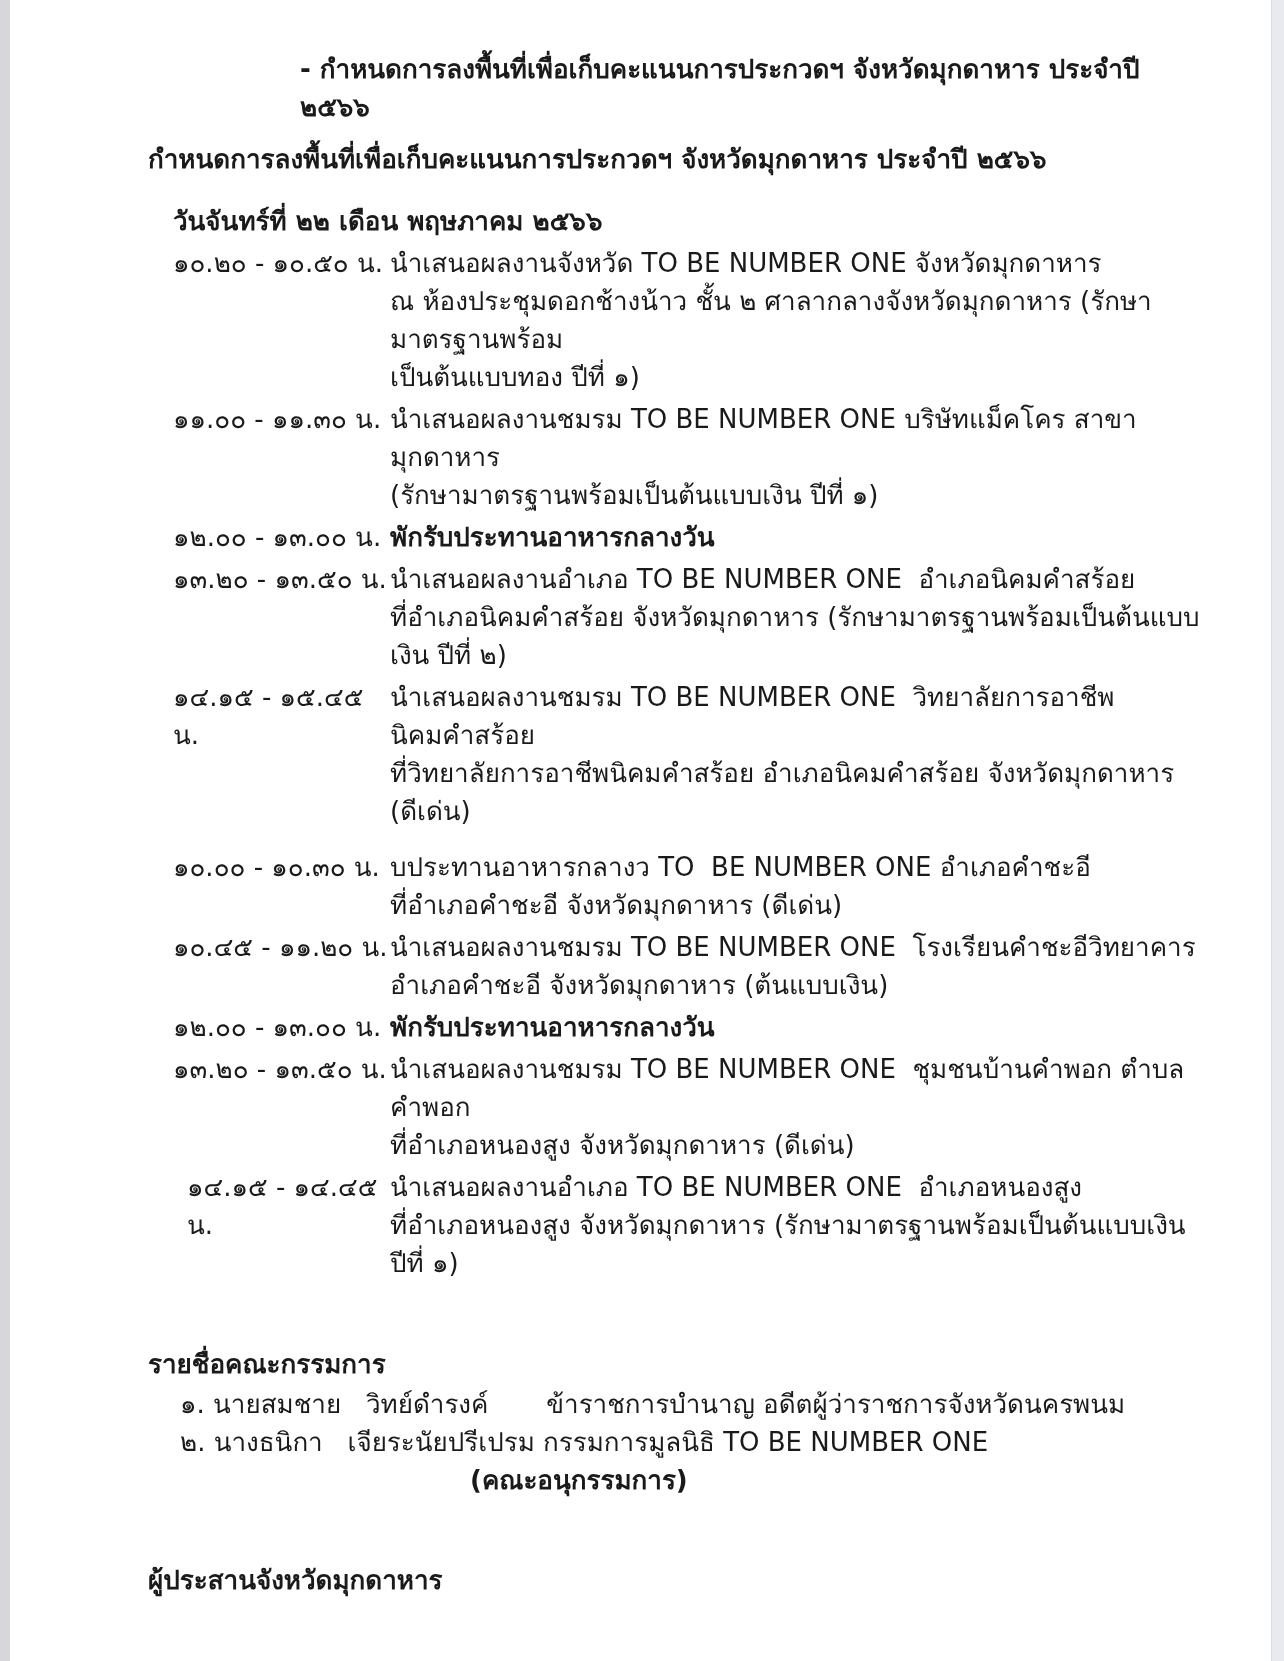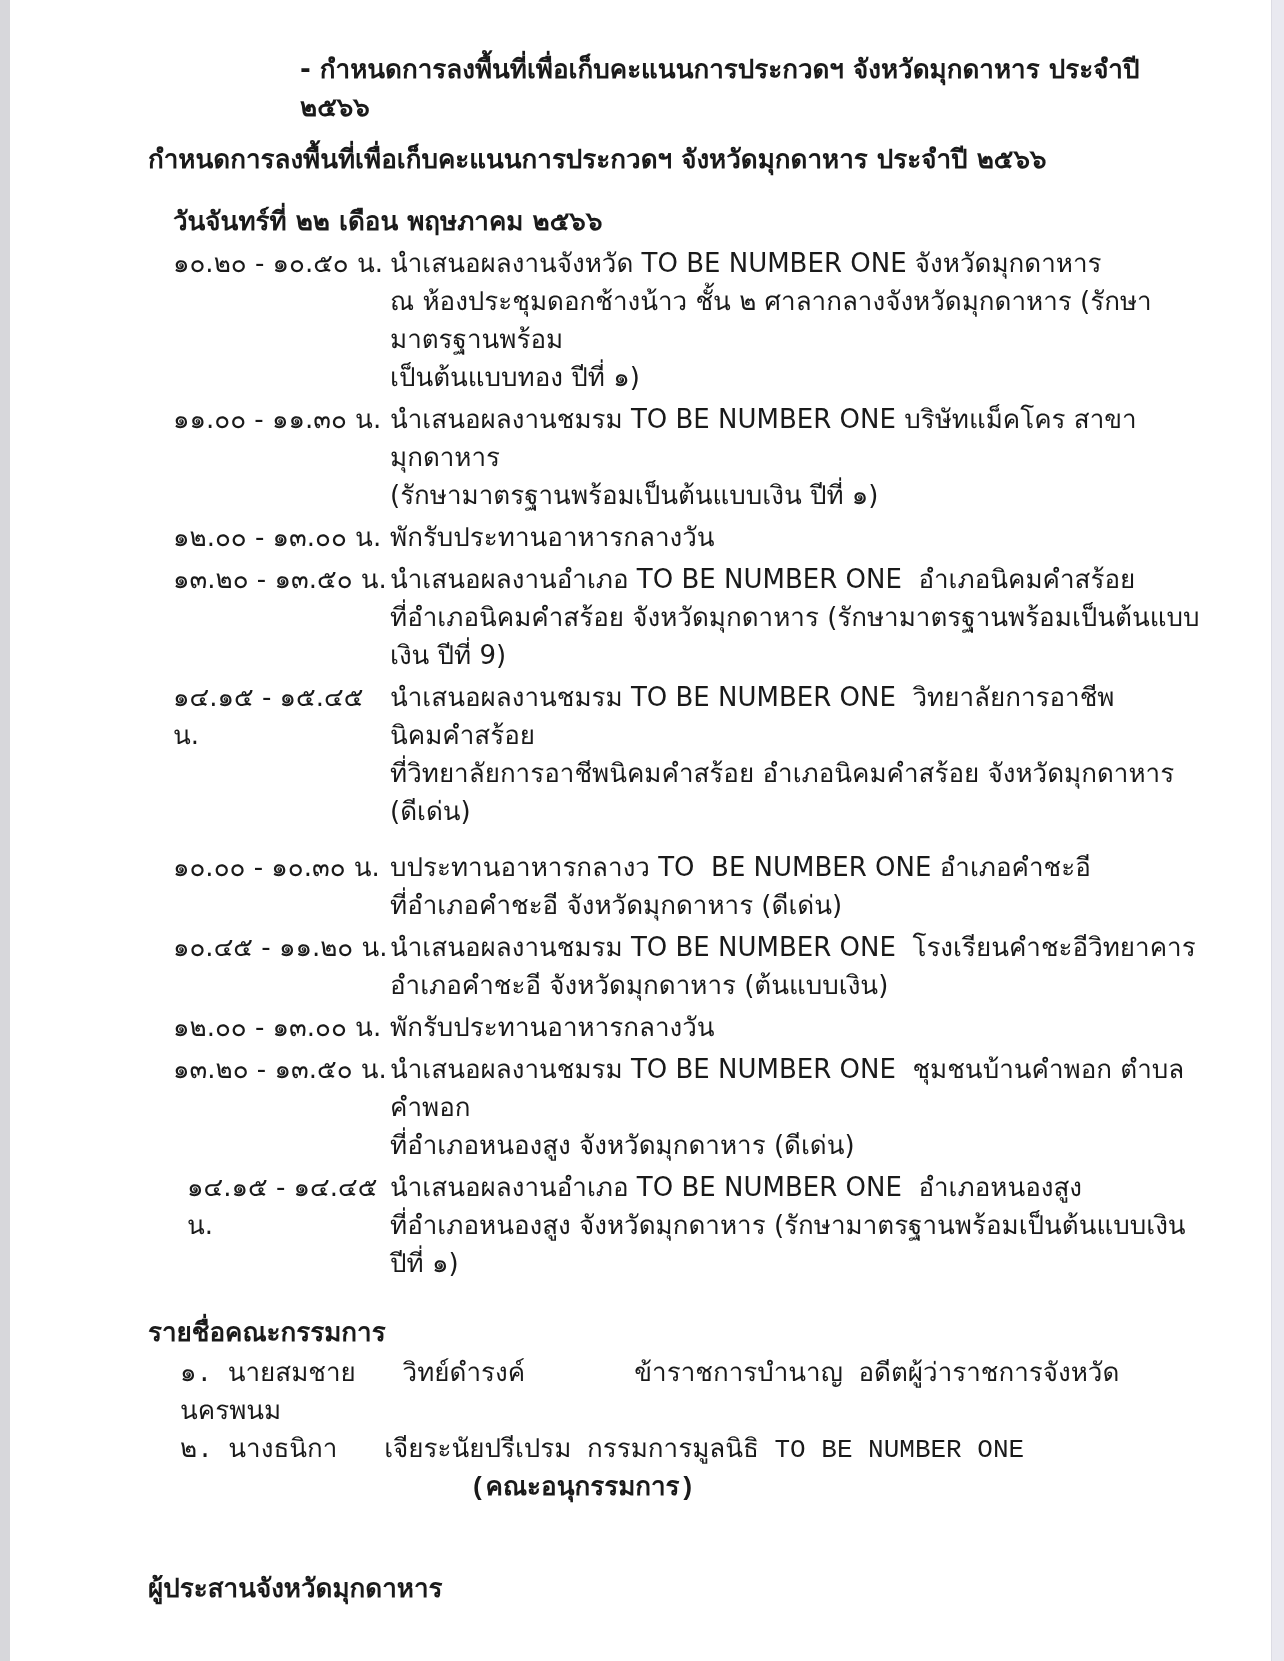--- a/index.html
+++ b/index.html
@@ -11,30 +11,30 @@
     overflow:hidden;
   }
   .edge{position:absolute;top:0;bottom:0;}
   .edge-left{left:0;width:10px;background:#d7d7db;}
   .edge-right{right:0;width:12px;background:#e9e9f0;border-left:1px solid #dcdce4;}
   .content{
     position:absolute;left:148px;top:50px;right:80px;
     font-size:26px;line-height:38px;
   }
   .t{white-space:pre-wrap;}
-  .b{font-weight:normal;}
+  .b{font-weight:bold;}
   .title1{padding-left:152px;font-weight:bold;margin-bottom:14px;}
   .title2{font-weight:bold;margin-bottom:24px;}
   .day-header{font-weight:bold;margin-bottom:4px;white-space:pre-wrap;}
   .day{margin-bottom:18px;margin-left:25px;}
   .row{display:flex;margin-bottom:4px;}
   .time{width:217px;flex:0 0 217px;}
   .time.indent{padding-left:14px;box-sizing:border-box;}
   .desc{flex:1;}
-  .committee{margin-top:33px;font-family:Liberation Mono, monospace;}
+  .committee{margin-top:63px;}
   .committee-heading{font-weight:bold;margin-bottom:2px;}
   .member-line{padding-left:32px;}
   .member-subrole{padding-left:322px;font-weight:bold;}
   .coordinator{margin-top:62px;}
   .coordinator-heading{font-weight:bold;}
 </style>
 </head>
 <body>
 
 <div class="edge edge-left"></div>
@@ -69,21 +69,21 @@
       <div class="time t">๑๒.๐๐ - ๑๓.๐๐ น.</div>
       <div class="desc">
         <div class="t b">พักรับประทานอาหารกลางวัน</div>
       </div>
     </div>
 
     <div class="row">
       <div class="time t">๑๓.๒๐ - ๑๓.๕๐ น.</div>
       <div class="desc">
         <div class="t">นำเสนอผลงานอำเภอ TO BE NUMBER ONE  อำเภอนิคมคำสร้อย</div>
-        <div class="t">ที่อำเภอนิคมคำสร้อย จังหวัดมุกดาหาร (รักษามาตรฐานพร้อมเป็นต้นแบบเงิน ปีที่ 9)</div>
+        <div class="t">ที่อำเภอนิคมคำสร้อย จังหวัดมุกดาหาร (รักษามาตรฐานพร้อมเป็นต้นแบบเงิน ปีที่ ๒)</div>
       </div>
     </div>
 
     <div class="row">
       <div class="time t">๑๔.๑๕ - ๑๕.๔๕ น.</div>
       <div class="desc">
         <div class="t">นำเสนอผลงานชมรม TO BE NUMBER ONE  วิทยาลัยการอาชีพนิคมคำสร้อย</div>
         <div class="t">ที่วิทยาลัยการอาชีพนิคมคำสร้อย อำเภอนิคมคำสร้อย จังหวัดมุกดาหาร (ดีเด่น)</div>
       </div>
     </div>

